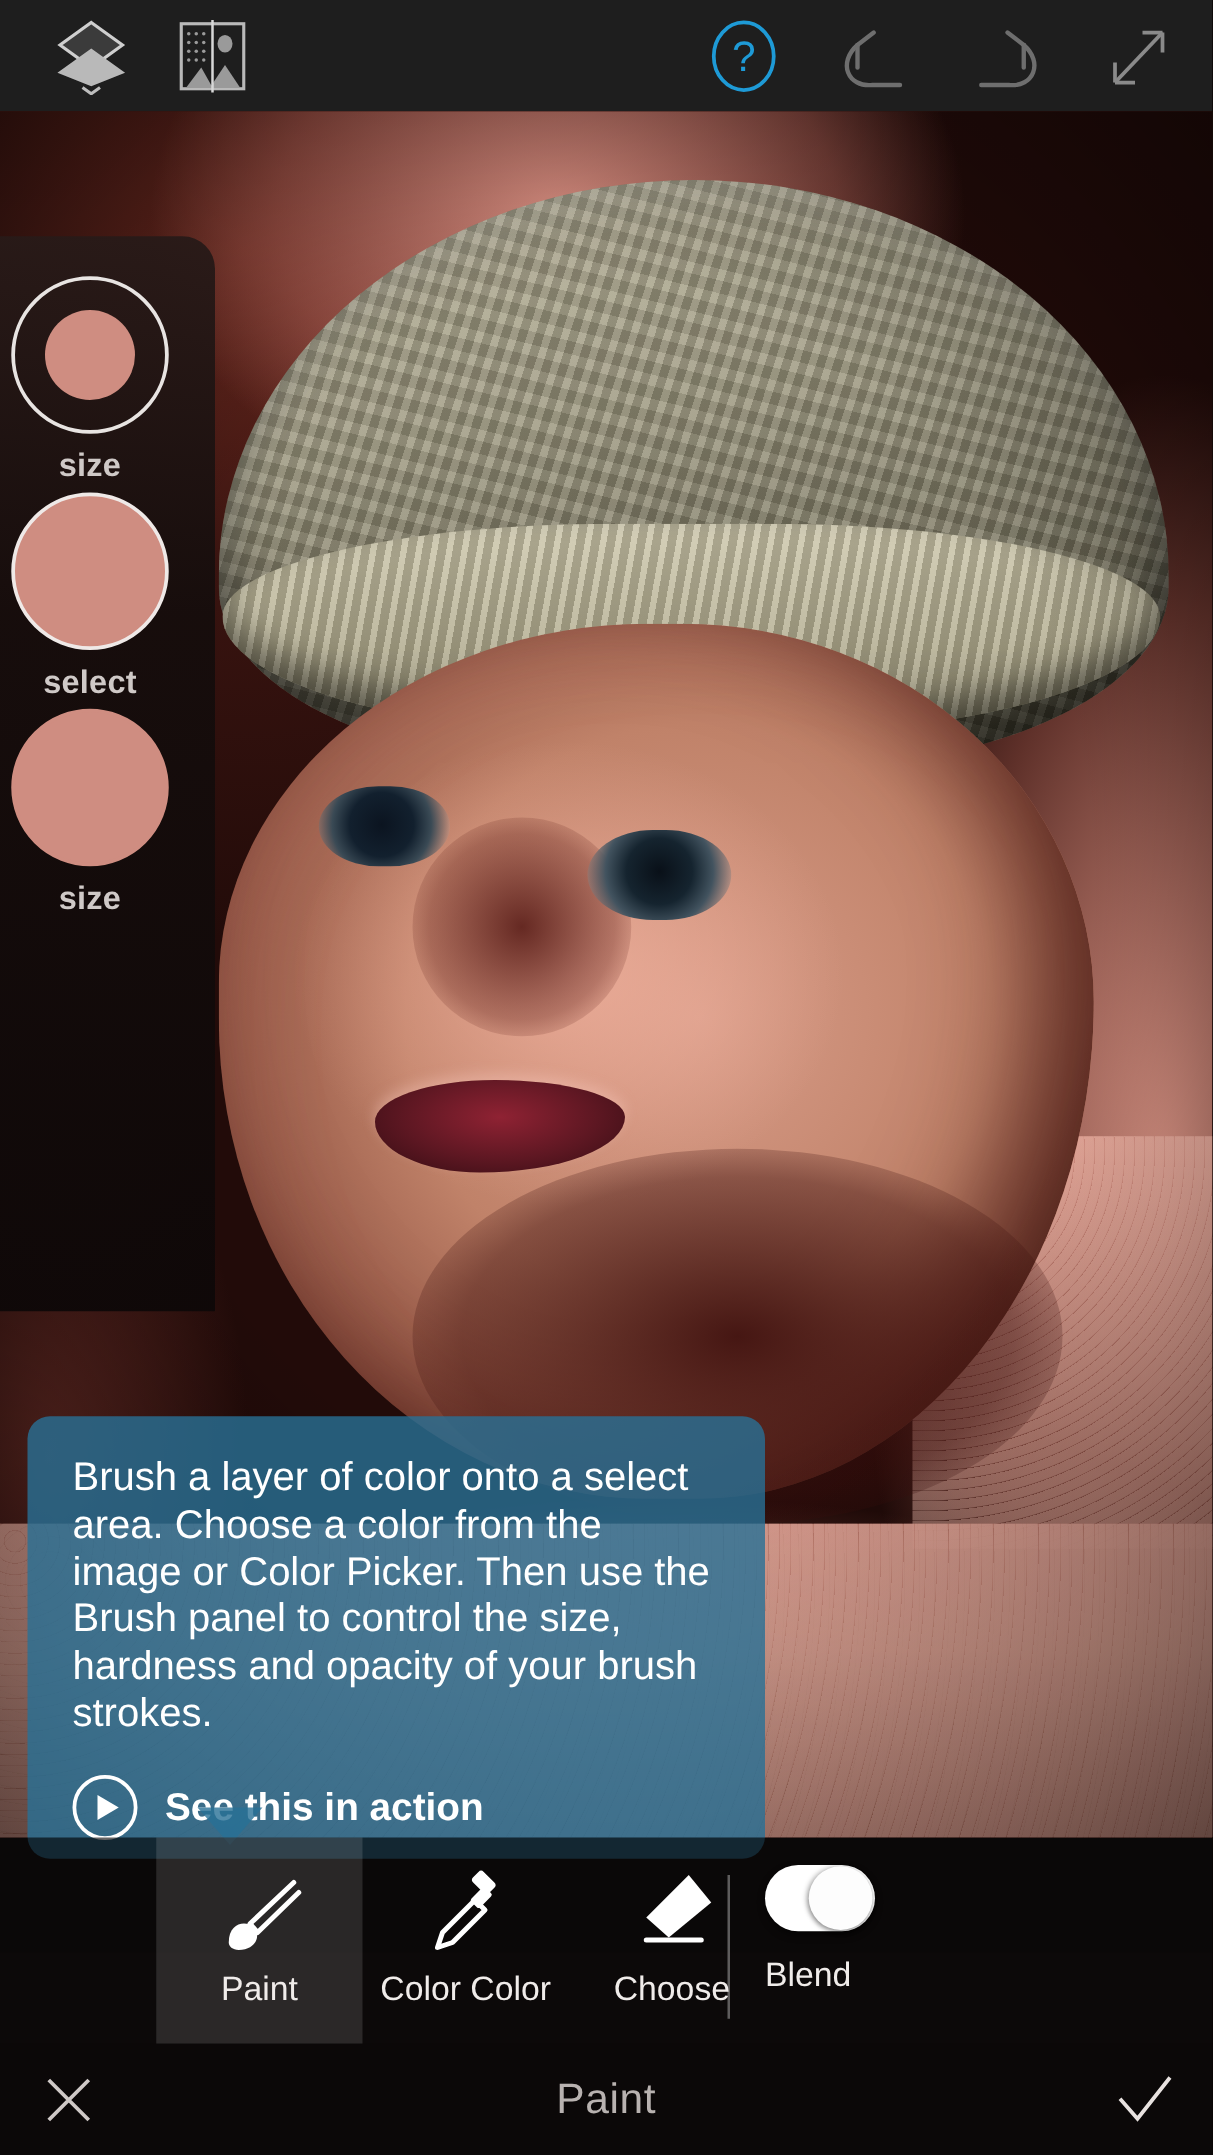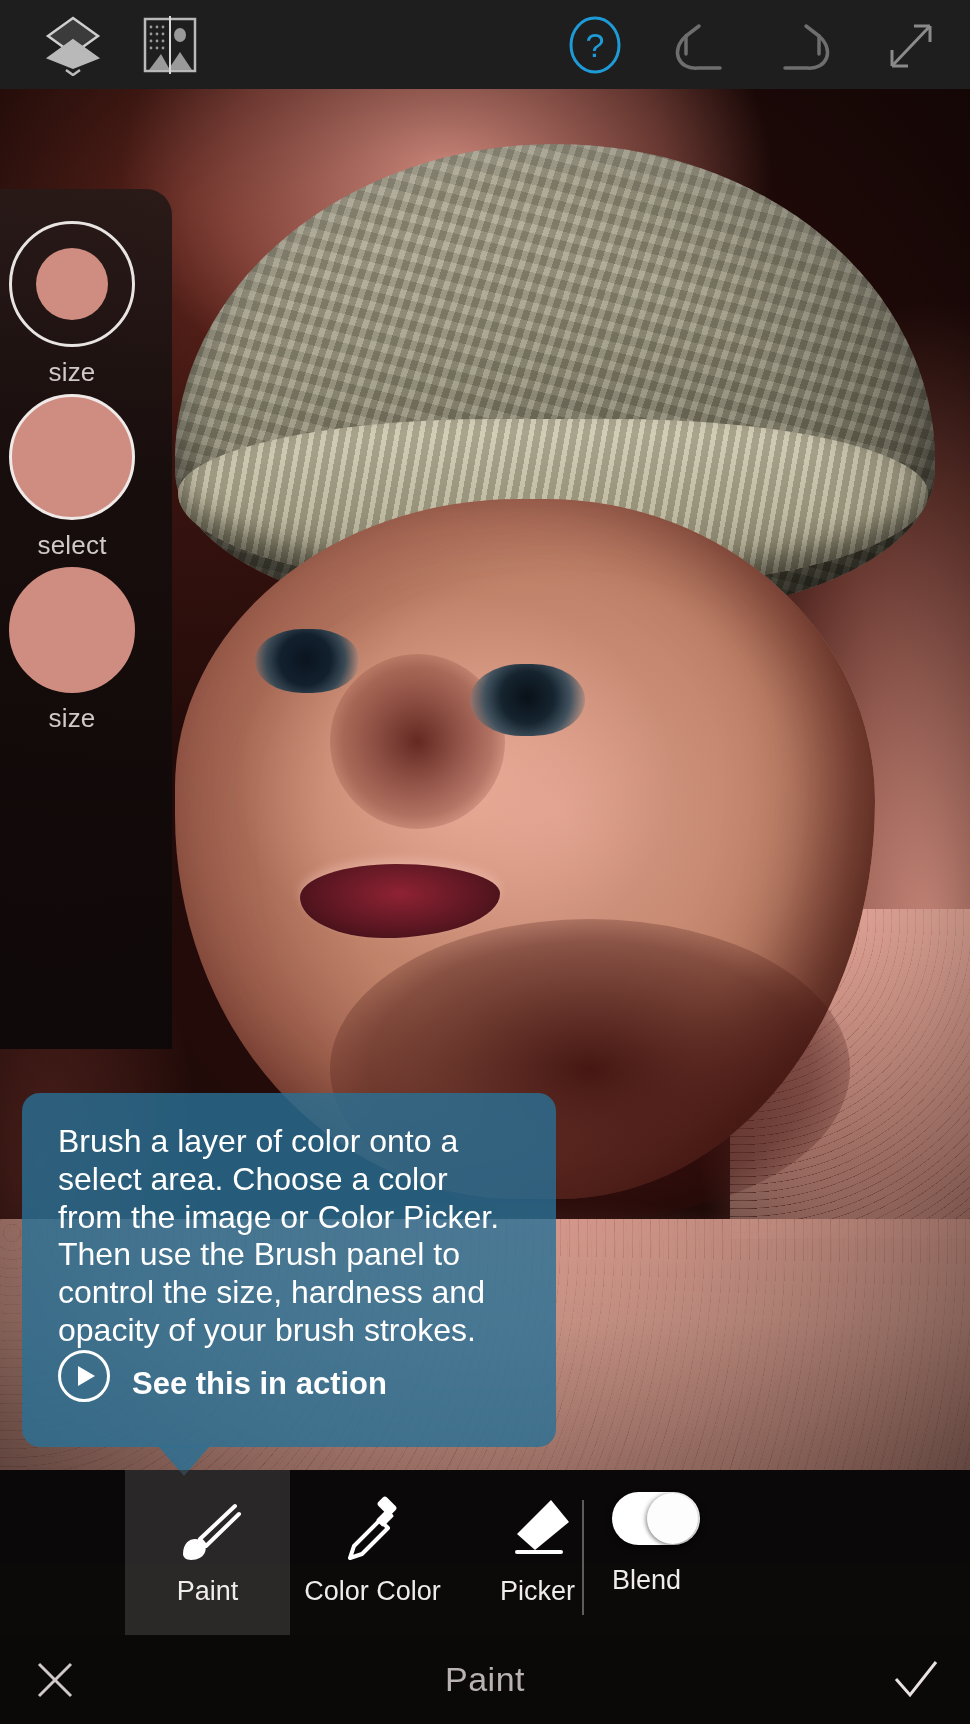--- a/index.html
+++ b/index.html
@@ -106,36 +106,36 @@
     background: radial-gradient(ellipse 80% 70% at 50% 45%, rgba(0,0,0,0) 50%, rgba(0,0,0,0.55) 100%);
   }
 
   
   .brushpanel {
     position:absolute; left:0; top:189px; width:172px; height:860px;
     background:linear-gradient(180deg, rgba(40,26,24,0.96) 0%, rgba(22,13,12,0.97) 35%, rgba(14,8,8,0.97) 100%);
     border-radius:0 26px 0 0;
     padding-top:32px;
   }
-  .bp-item { width:144px; margin-bottom:6px; display:flex; flex-direction:column; align-items:center; cursor:pointer; }
+  .bp-item { width:144px; margin-bottom:6px; display:flex; flex-direction:column; align-items:center; cursor:pointer;font-weight:bold; }
   .bp-ring { width:126px; height:126px; border-radius:50%; border:3px solid #e8e4e2; display:flex; align-items:center; justify-content:center; }
   .bp-dot { border-radius:50%; }
   .bp-label { margin-top:10px; font-size:26px; color:#cfc9c7; letter-spacing:0.2px; }
   .bp-plain { width:126px; height:126px; border-radius:50%; border:3px solid #efe9e7; }
 
   
   .tooltip {
-    position:absolute; left:22px; top:1093px; width:534px; height:354px;
+    position:absolute; left:22px; top:1133px; width:590px; height:354px;
     background:rgba(40,112,150,0.80);
     border-radius:18px;
     padding:30px 36px 0 36px;
     color:#ffffff;
   }
   .tt-text { font-size:32px; line-height:1.18; font-weight:400; }
-  .tt-cta { display:flex; align-items:flex-end; gap:22px; cursor:pointer; }
+  .tt-cta { display:flex; align-items:center; gap:22px; margin-top:30px; cursor:pointer; }
   .tt-play { width:52px; height:52px; border-radius:50%; border:3px solid #fff; display:flex; align-items:center; justify-content:center; flex:0 0 auto; }
   .tt-play i { width:0;height:0;border-left:17px solid #fff;border-top:10px solid transparent;border-bottom:10px solid transparent;margin-left:5px; display:block; }
   .tt-cta-label { font-size:31px; font-weight:700; }
   .tt-tail {
     position:absolute; left:158px; top:1446px; width:0; height:0;
     border-left:26px solid transparent; border-right:26px solid transparent;
     border-top:30px solid rgba(40,112,150,0.80);
   }
 
   
@@ -308,21 +308,21 @@
         <div class="tool-lbl">Color Color</div>
       </div>
 
       <div class="tool">
         <div class="tool-ico">
           <svg width="78" height="78" viewBox="0 0 78 78">
             <path d="M52 8 L70 30 L36 58 L18 42 Z" fill="#ffffff"></path>
             <path d="M18 60 L62 60" stroke="#ffffff" stroke-width="4" stroke-linecap="round"></path>
           </svg>
         </div>
-        <div class="tool-lbl">Picker</div>
+        <div class="tool-lbl">Choose</div>
       </div>
     </div>
 
     <div class="tsep"></div>
 
     <div class="blend">
       <div class="switch">
         <div class="knob"></div>
       </div>
       <div class="blend-lbl">Blend</div>

